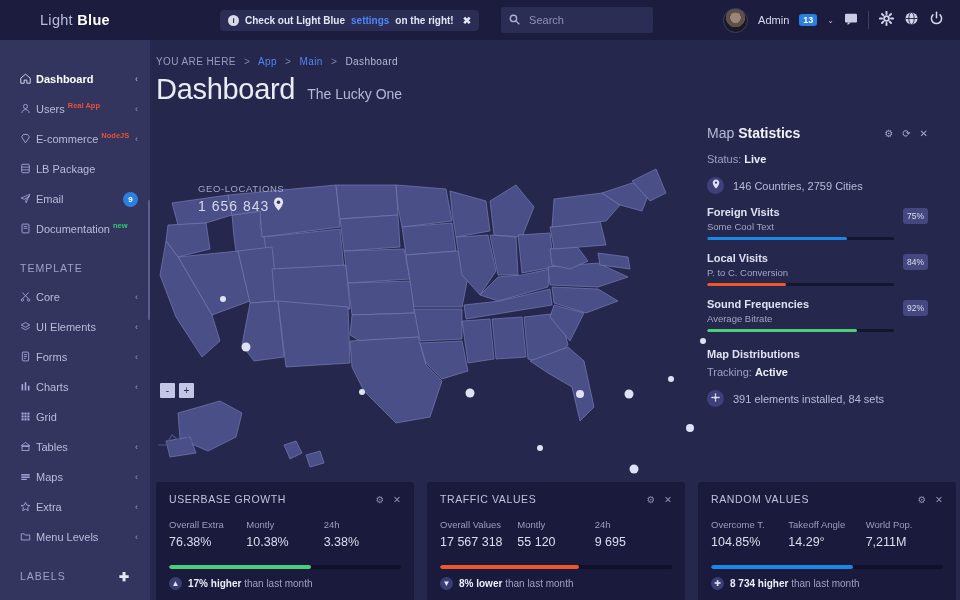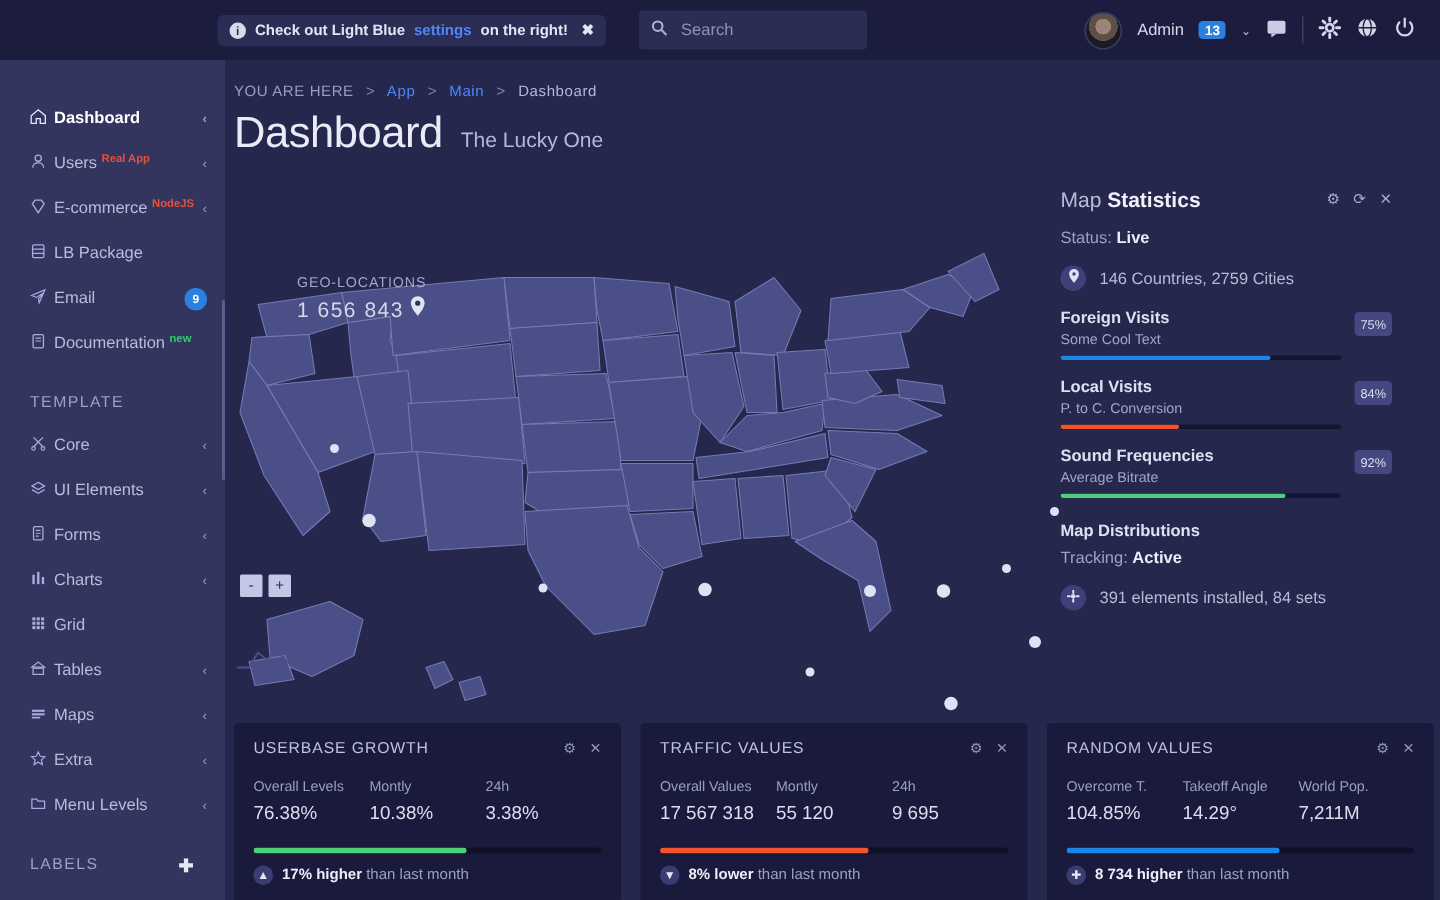--- a/index.html
+++ b/index.html
@@ -201,20 +201,23 @@
     color: #e4e6f4; font-size: 8px; line-height: 13px; text-align: center; flex: none;
   }
   .card-foot b { color: #eceefa; }
 </style>
 </head>
 <body>
 
 <div id="app">
 
   <div class="topbar">
+    <div class="brand">
+      <span>Light </span><b>Blue</b>
+    </div>
 
     <div class="topbar-mid">
       <div class="notice">
         <span class="dot">i</span>
         <span>Check out Light Blue </span>
           <span class="lnk">settings</span>
           <span> on the right!</span>
         <span class="xx">✖</span>
       </div>
 
@@ -694,21 +697,21 @@
       <div class="card">
         <div class="card-head">
           <span class="card-title">USERBASE GROWTH</span>
           <span class="card-icons">
             <span>⚙</span>
             <span>✕</span>
           </span>
         </div>
         <div class="metrics">
           <div class="metric">
-            <div class="lbl">Overall Levels</div>
+            <div class="lbl">Overall Extra</div>
             <div class="val">76.38%</div>
           </div>
           <div class="metric">
             <div class="lbl">Montly</div>
             <div class="val">10.38%</div>
           </div>
           <div class="metric">
             <div class="lbl">24h</div>
             <div class="val">3.38%</div>
           </div>

